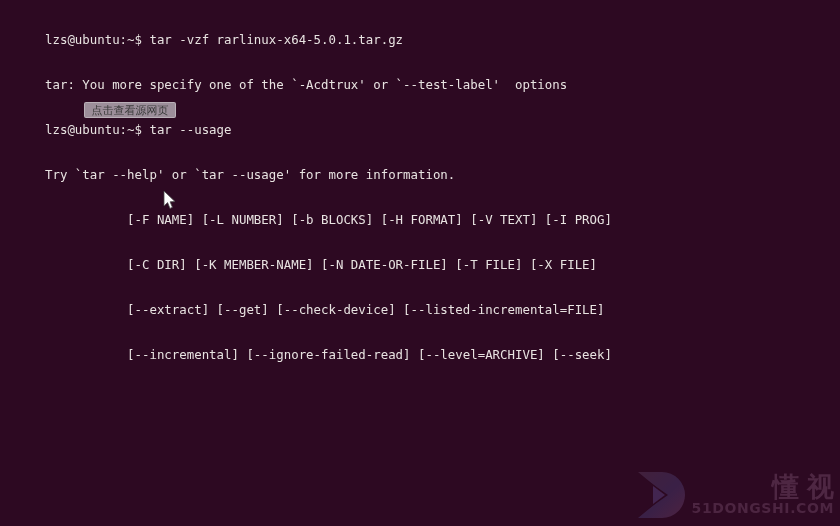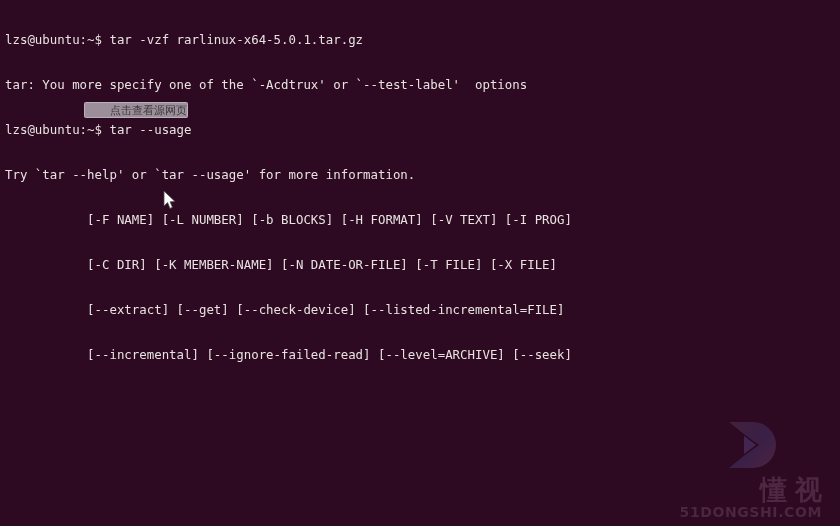--- a/index.html
+++ b/index.html
@@ -26,54 +26,54 @@
     left: 5px;
     right: 0;
     bottom: 0;
     white-space: pre;
     z-index: 2;
   }
   .line {
     height: 15px;
     white-space: pre;
     letter-spacing: 0px;
+    margin-left: 40px;
   }
   
   #source-tooltip {
     position: absolute;
     left: 84px;
     top: 102px;
-    width: 104px;
+    width: 92px;
     height: 16px;
     background: rgba(225, 225, 228, 0.62);
     border: 1px solid rgba(255,255,255,0.30);
     border-radius: 2px;
     z-index: 5;
     font-family: "DejaVu Sans", "Liberation Sans", sans-serif;
     font-size: 11px;
     line-height: 15px;
     color: #3a3a3a;
-    text-align: right;
+    text-align: center;
     white-space: nowrap;
     overflow: hidden;
     box-sizing: border-box;
     cursor: pointer;
   }
   
   #watermark {
     position: absolute;
-    right: 18px;
+    right: 6px;
     bottom: 6px;
     z-index: 4;
     display: flex;
     align-items: center;
     gap: 6px;
     opacity: 0.72;
     pointer-events: none;
-    flex-direction: column;
   }
   #watermark .logo-mark {
     width: 52px;
     height: 50px;
     flex: 0 0 auto;
   }
   #watermark .logo-text {
     display: flex;
     flex-direction: column;
     align-items: flex-end;

